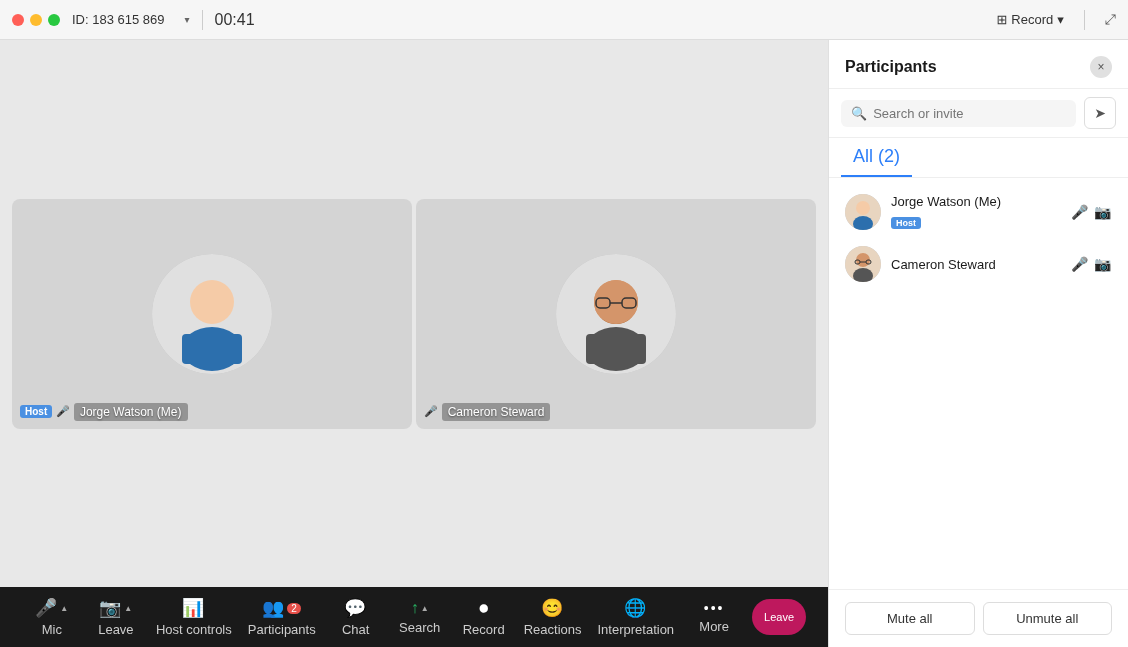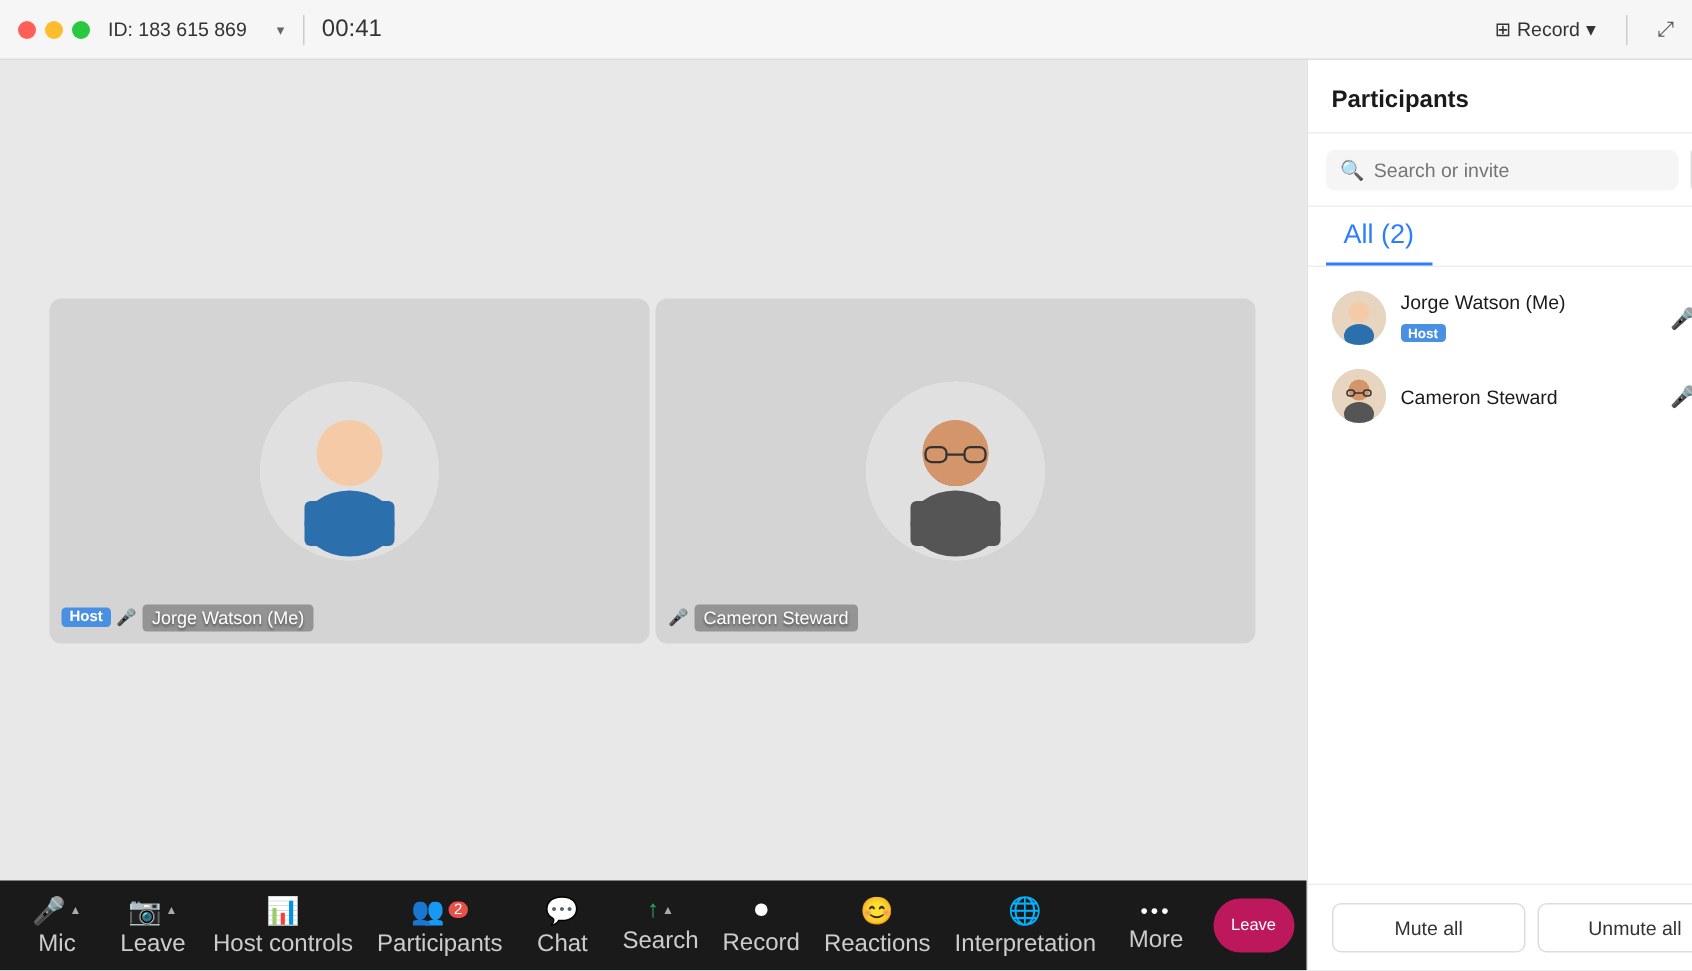--- a/index.html
+++ b/index.html
@@ -152,21 +152,21 @@
       gap: 3px;
       min-width: 60px;
       height: 50px;
       border-radius: 6px;
       cursor: pointer;
       color: #fff;
       padding: 0 6px;
     }
     .tool-btn .icon-row { display: flex; align-items: center; gap: 2px; }
     .tool-btn .icon { font-size: 18px; }
-    .tool-btn .label { font-size: 16px; color: #ccc; white-space: nowrap; text-align: right; }
+    .tool-btn .label { font-size: 13px; color: #ccc; white-space: nowrap; text-align: right; }
     .tool-btn .arrow { font-size: 8px; color: #aaa; }
     .tool-btn.red-icon .icon { color: #e8504a; }
     .tool-btn.active-icon .icon { color: #27ae60; }
 
     .leave-btn {
       background: #be185d;
       border-radius: 20px;
       min-width: 50px;
       height: 36px;
       display: flex;

